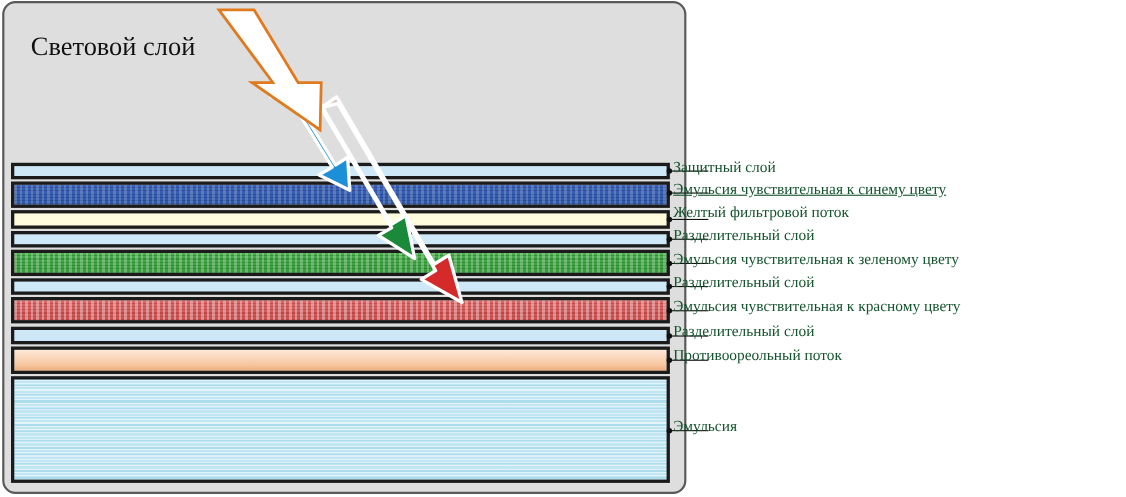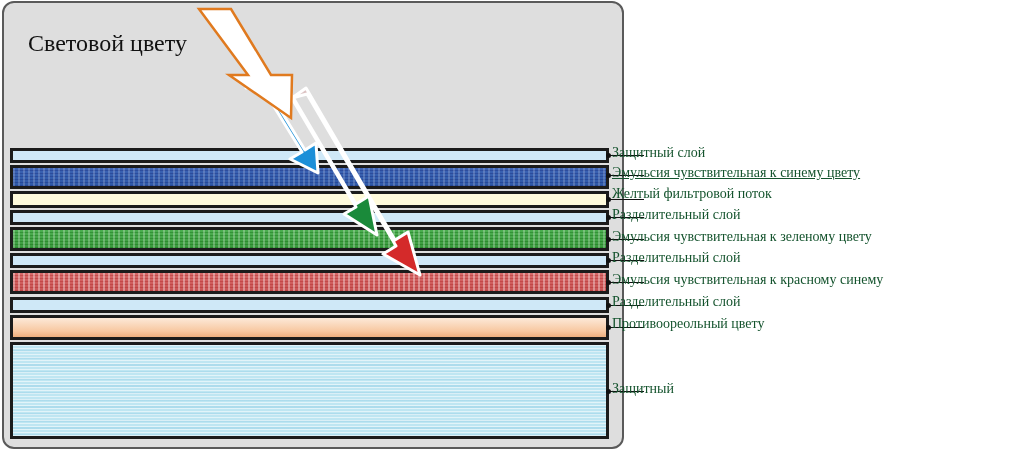--- a/index.html
+++ b/index.html
@@ -26,21 +26,21 @@
       repeating-linear-gradient(0deg, rgba(255,255,255,.55) 0 1px, transparent 1px 3px),
       repeating-linear-gradient(0deg, rgba(120,190,220,.25) 0 2px, transparent 2px 7px),
       #bfe6f2; }
   .antihalo { background: linear-gradient(#fde9d8 0%, #f7c7a0 70%, #eeae7e 100%); }
   svg.arrows { position:absolute; left:0; top:0; }
 </style>
 </head>
 <body>
 
 <div class="panel"></div>
-<div class="title">Световой цвету</div>
+<div class="title">Световой слой</div>
 
 <div class="layer" style="top:148px;height:15px;background:#cfe8f7;"></div>
 <div class="layer blue-tex" style="top:165px;height:24px;"></div>
 <div class="layer" style="top:191px;height:17px;background:#fffbdc;"></div>
 <div class="layer" style="top:210px;height:15px;background:#cfe8f7;"></div>
 <div class="layer green-tex" style="top:227px;height:24px;"></div>
 <div class="layer" style="top:253px;height:15px;background:#cfe8f7;"></div>
 <div class="layer red-tex" style="top:270px;height:24px;"></div>
 <div class="layer" style="top:297px;height:16px;background:#cfe8f7;"></div>
 <div class="layer antihalo" style="top:315px;height:25px;"></div>
@@ -102,16 +102,16 @@
 <div class="label-line" style="left:609px;top:327px;width:35px;"></div>
 <div class="dot" style="left:606px;top:389px;"></div>
 <div class="label-line" style="left:609px;top:391px;width:35px;"></div>
 
 <div class="label" style="top:144px;">Защитный слой</div>
 <div class="label" style="top:164px;text-decoration:underline;">Эмульсия чувствительная к синему цвету</div>
 <div class="label" style="top:185px;">Желтый фильтровой поток</div>
 <div class="label" style="top:206px;">Разделительный слой</div>
 <div class="label" style="top:228px;">Эмульсия чувствительная к зеленому цвету</div>
 <div class="label" style="top:249px;">Разделительный слой</div>
-<div class="label" style="top:271px;">Эмульсия чувствительная к красному синему</div>
+<div class="label" style="top:271px;">Эмульсия чувствительная к красному цвету</div>
 <div class="label" style="top:293px;">Разделительный слой</div>
-<div class="label" style="top:315px;">Противоореольный цвету</div>
-<div class="label" style="top:380px;">Защитный</div>
+<div class="label" style="top:315px;">Противоореольный поток</div>
+<div class="label" style="top:380px;">Эмульсия</div>
 
 </body></html>

